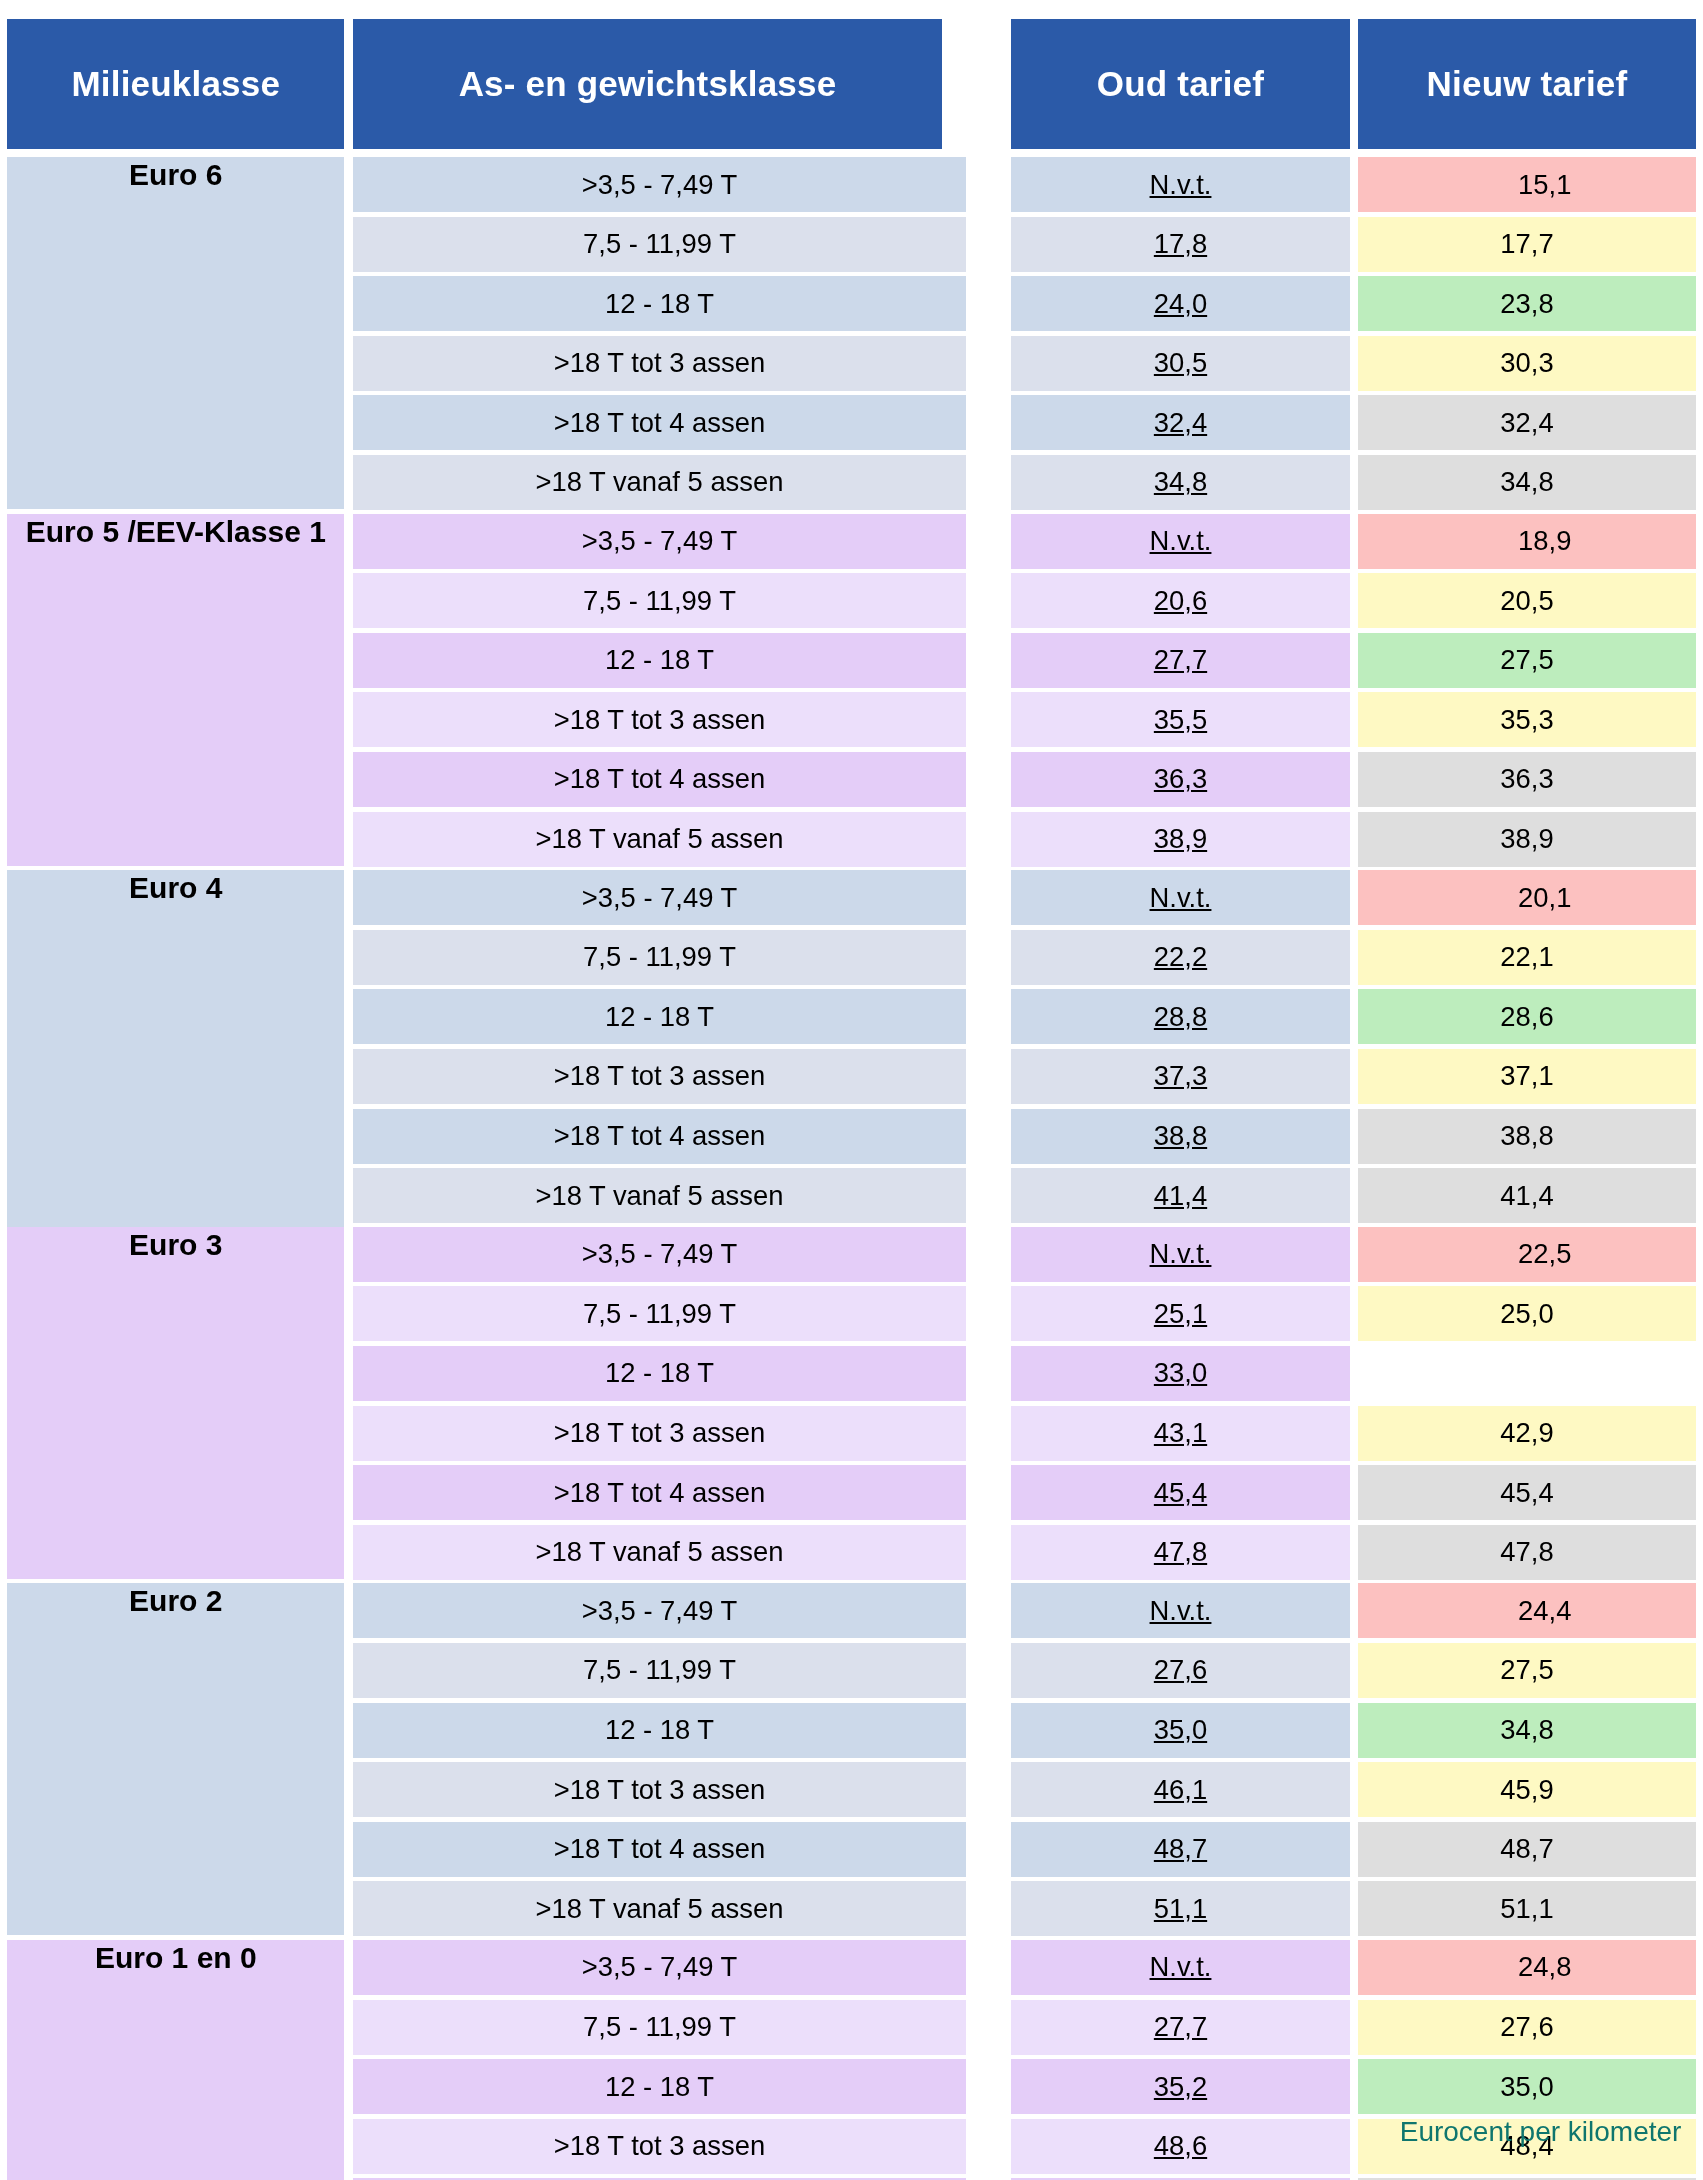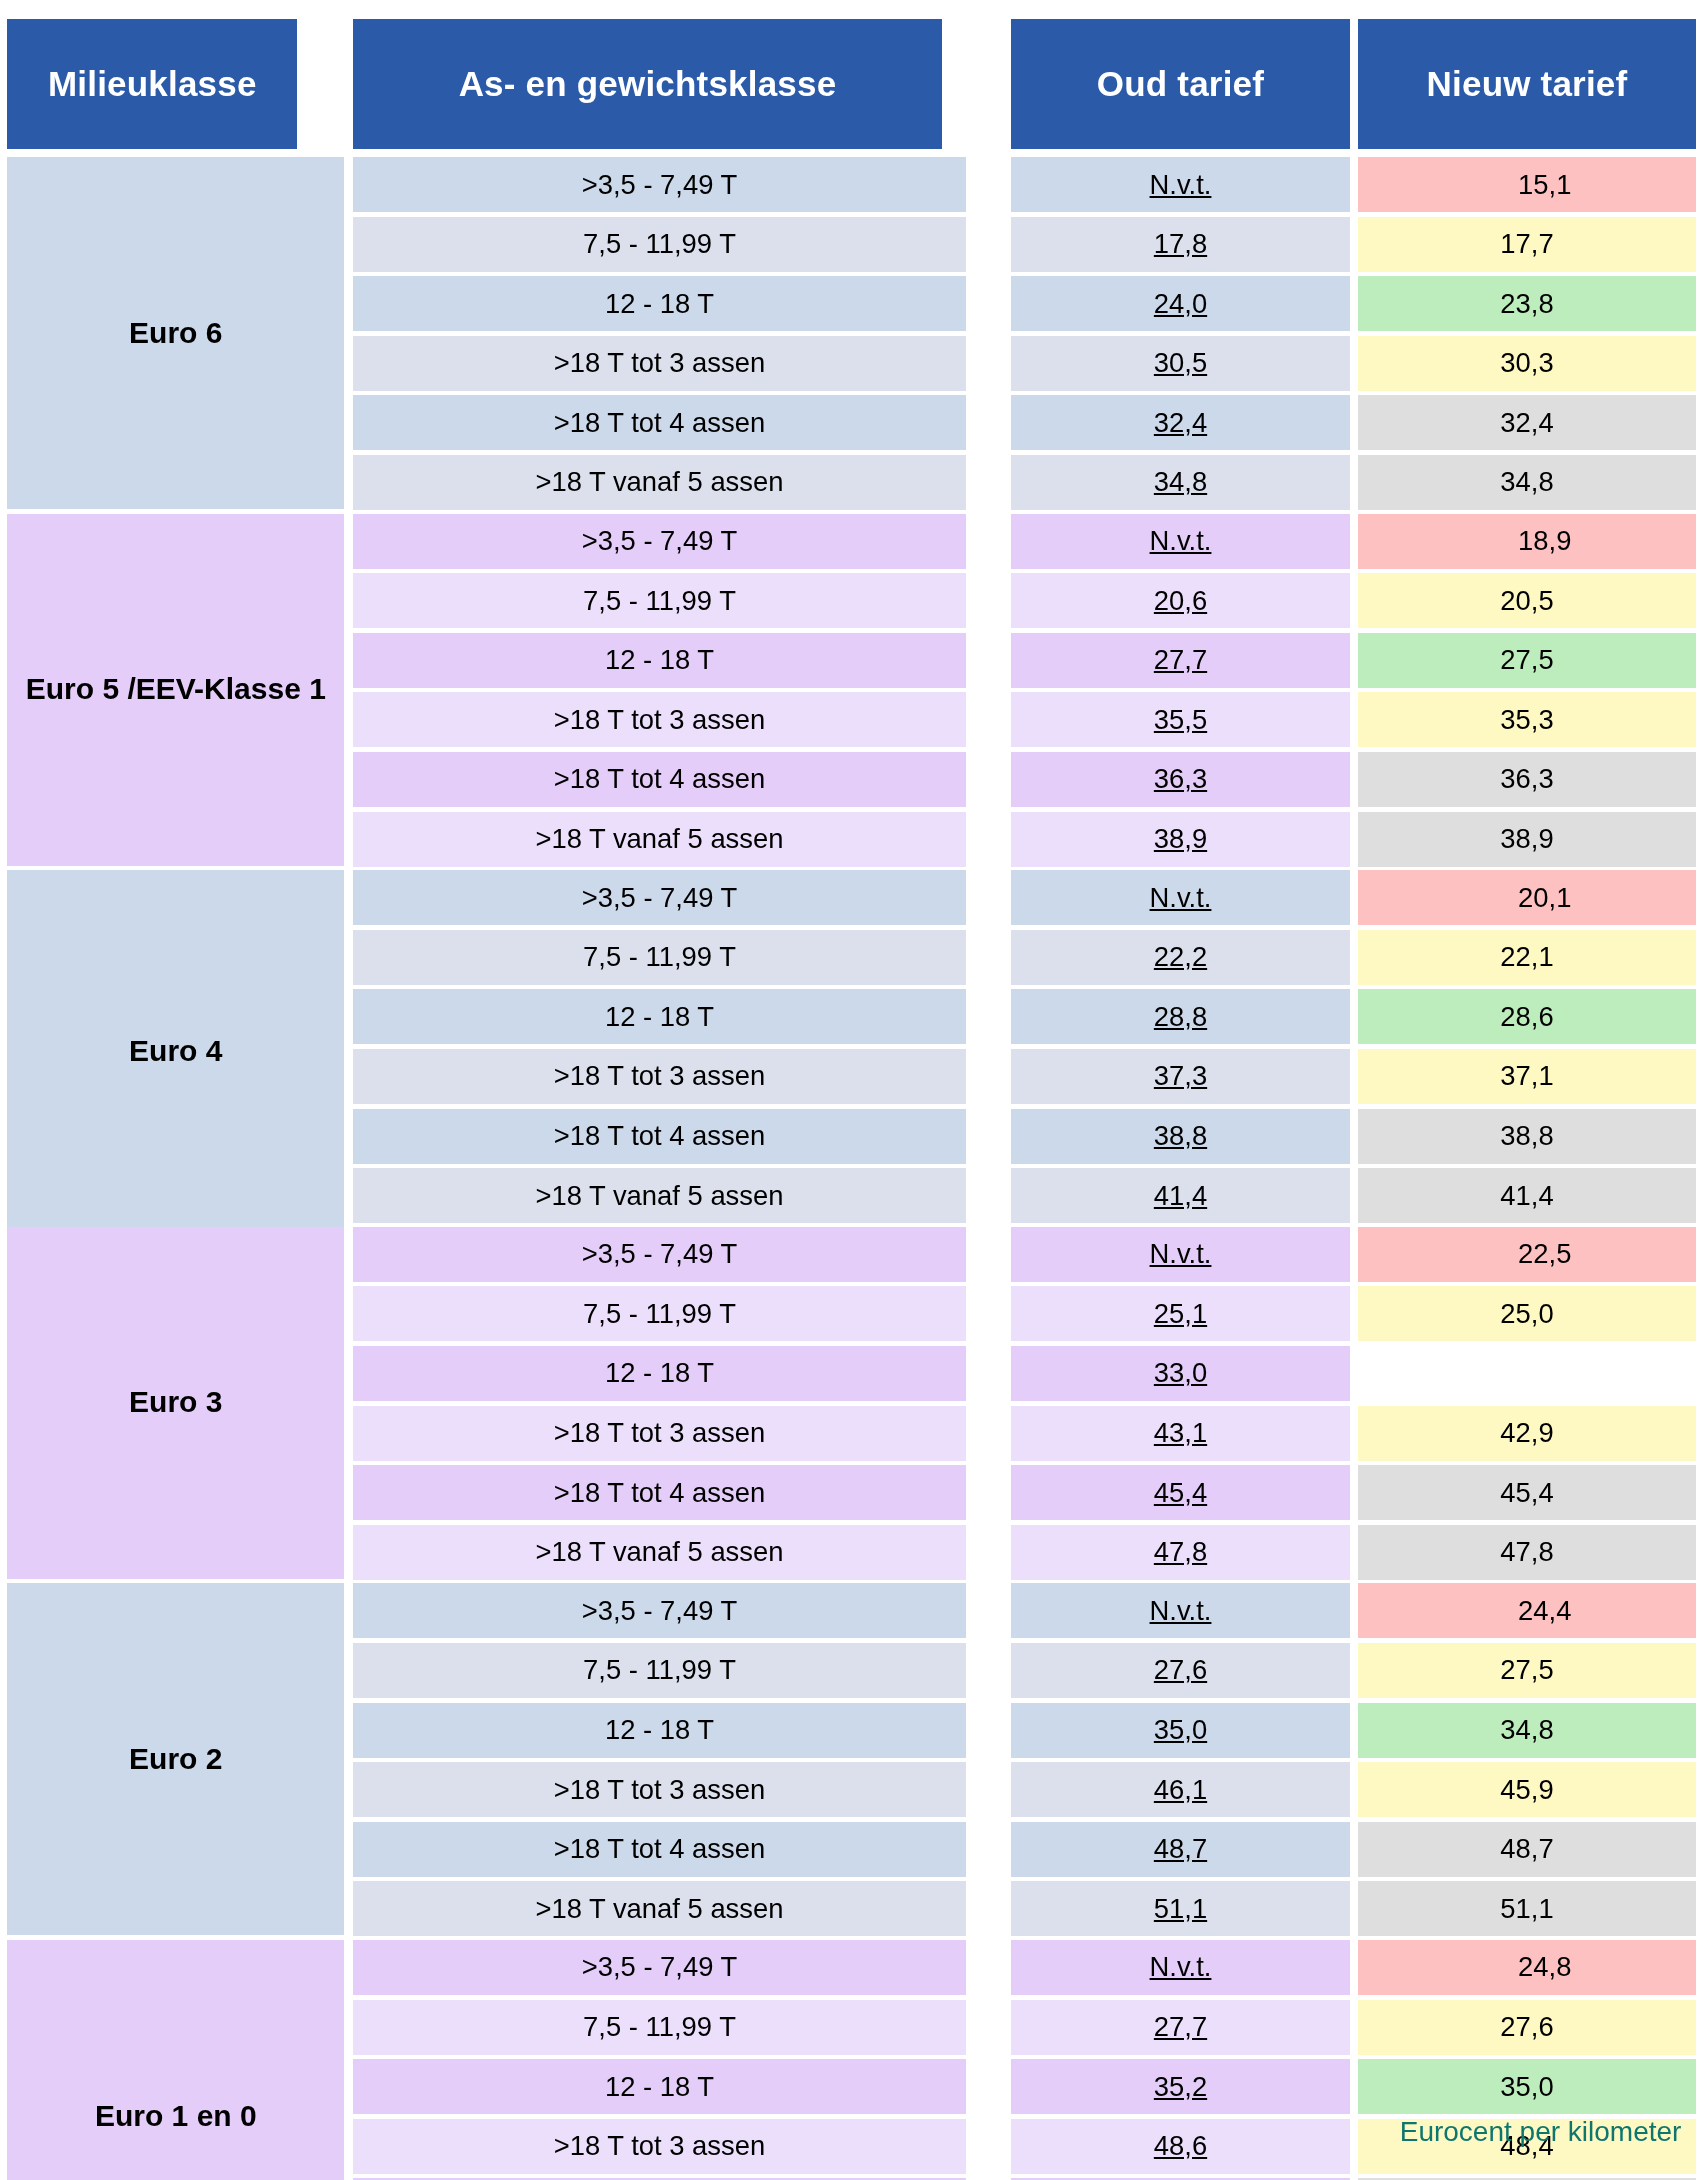--- a/index.html
+++ b/index.html
@@ -37,21 +37,21 @@
     font-weight: bold;
     font-size: 35px;
     letter-spacing: 0.2px;
     display: flex;
     align-items: center;
     justify-content: center;
     text-align: center;
     box-sizing: border-box;
     padding: 0 5.5px;
   }
-  .hcell.c1 { left: 7.3px;    width: 290px; }
+  .hcell.c1 { left: 7.3px;    width: 337px; }
   .hcell.c2 { left: 353px;  width: 589px; }
   .hcell.c3 { left: 1011px; width: 339px; }
   .hcell.c4 { left: 1358px; width: 338px; }
 
   
   .body-grid {
     position: absolute;
     left: 0;
     top: 157px;
     width: 1703px;
@@ -59,21 +59,20 @@
   .group {
     position: relative;
     width: 1703px;
   }
   .group-label {
     position: absolute;
     left: 7.3px;
     top: 0;
     width: 337px;
     display: flex;
-    align-items: center;
     justify-content: center;
     text-align: center;
     font-size: 30px;
     font-weight: bold;
     color: #000000;
     line-height: 1.22;
     box-sizing: border-box;
     padding: 0 3.7px;
   }
   .rows {

